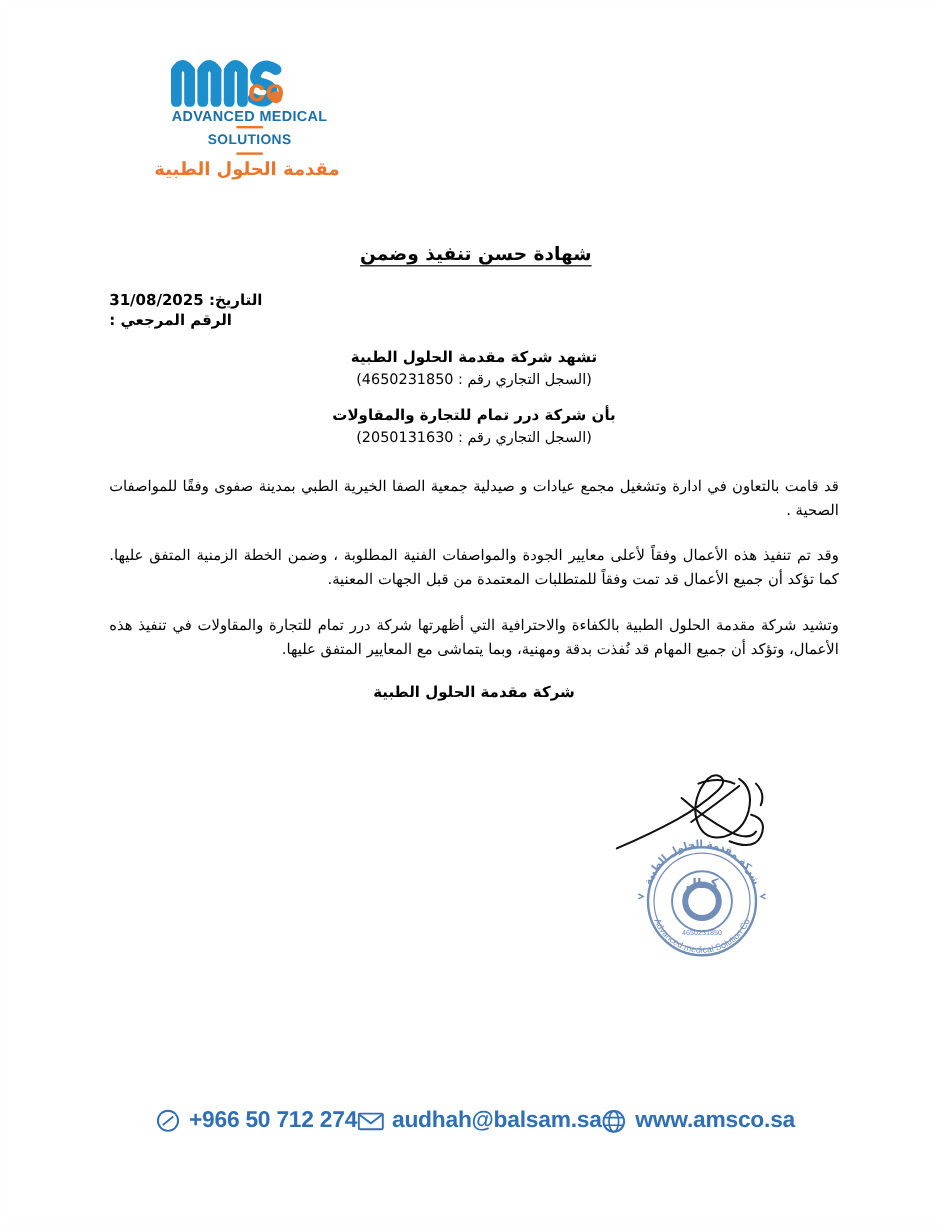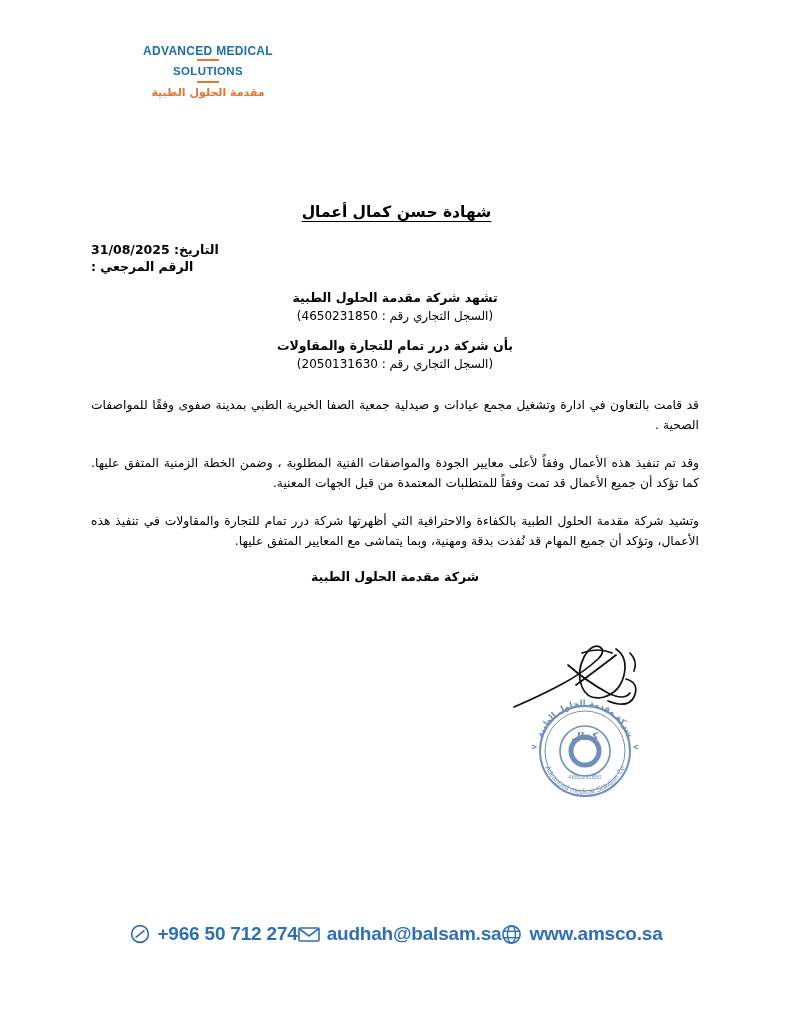--- a/index.html
+++ b/index.html
@@ -70,21 +70,21 @@
     font-family: "Liberation Sans", sans-serif;
     font-weight: bold;
     font-size: 11.5px;
     letter-spacing: 0.3px;
     color: #1b6fa8;
     white-space: nowrap;
   }
   .logo-ar {
     direction: rtl;
     font-family: "DejaVu Sans", "Liberation Sans", sans-serif;
-    font-size: 11px;
+    font-size: 15px;
     font-weight: bold;
     color: #e8762c;
     letter-spacing: 1.5px;
     margin-top: 3px;
     white-space: nowrap;
   }
 
   
   .doc-title {
     position: absolute;
@@ -199,30 +199,48 @@
   }
   .fitem .gl { display: flex; align-items: center; }
 </style>
 </head>
 <body>
 
 <div class="page">
   <div class="page-inner">
 
     <div class="logo-block">
+      <div class="logo-mark">
+        <svg class="logo-svg" width="150" height="46" viewBox="0 0 150 46">
+          <g fill="none" stroke="#1b8ecb" stroke-width="9" stroke-linecap="round">
+            <path d="M14 42 L14 16"></path>
+            <path d="M14 16 Q19 7 25 16"></path>
+            <path d="M25 16 L25 42"></path>
+            <path d="M36 42 L36 16"></path>
+            <path d="M36 16 Q41 7 47 16"></path>
+            <path d="M47 16 L47 42"></path>
+            <path d="M58 42 L58 16"></path>
+            <path d="M58 16 Q63 7 69 16"></path>
+            <path d="M69 16 L69 42"></path>
+          </g>
+          <path d="M97 15 Q86 8 81 17 Q77 25 87 27 Q97 30 92 38 Q87 44 78 39" fill="none" stroke="#1b8ecb" stroke-width="9" stroke-linecap="round"></path>
+          <circle cx="97" cy="38" r="5" fill="#e8762c"></circle>
+          <text x="104" y="41" font-family="Liberation Sans, sans-serif" font-size="26" font-weight="bold" fill="#e8762c">co</text>
+        </svg>
+      </div>
       <div class="logo-line1">ADVANCED MEDICAL</div>
       <div class="logo-line2row">
         <span class="logo-rule"></span>
         <span class="logo-line2">SOLUTIONS</span>
         <span class="logo-rule"></span>
       </div>
       <div class="logo-ar">مقدمة الحلول الطبية</div>
     </div>
 
-    <div class="doc-title">شهادة حسن كمال أعمال</div>
+    <div class="doc-title">شهادة حسن تنفيذ وضمن</div>
 
     <div class="content">
 
       <div class="meta-block">
         <div class="meta-line">
           <span class="lbl">التاريخ:</span>
           <span>31/08/2025</span>
         </div>
         <div class="meta-line">
           <span class="lbl">الرقم المرجعي :</span>

